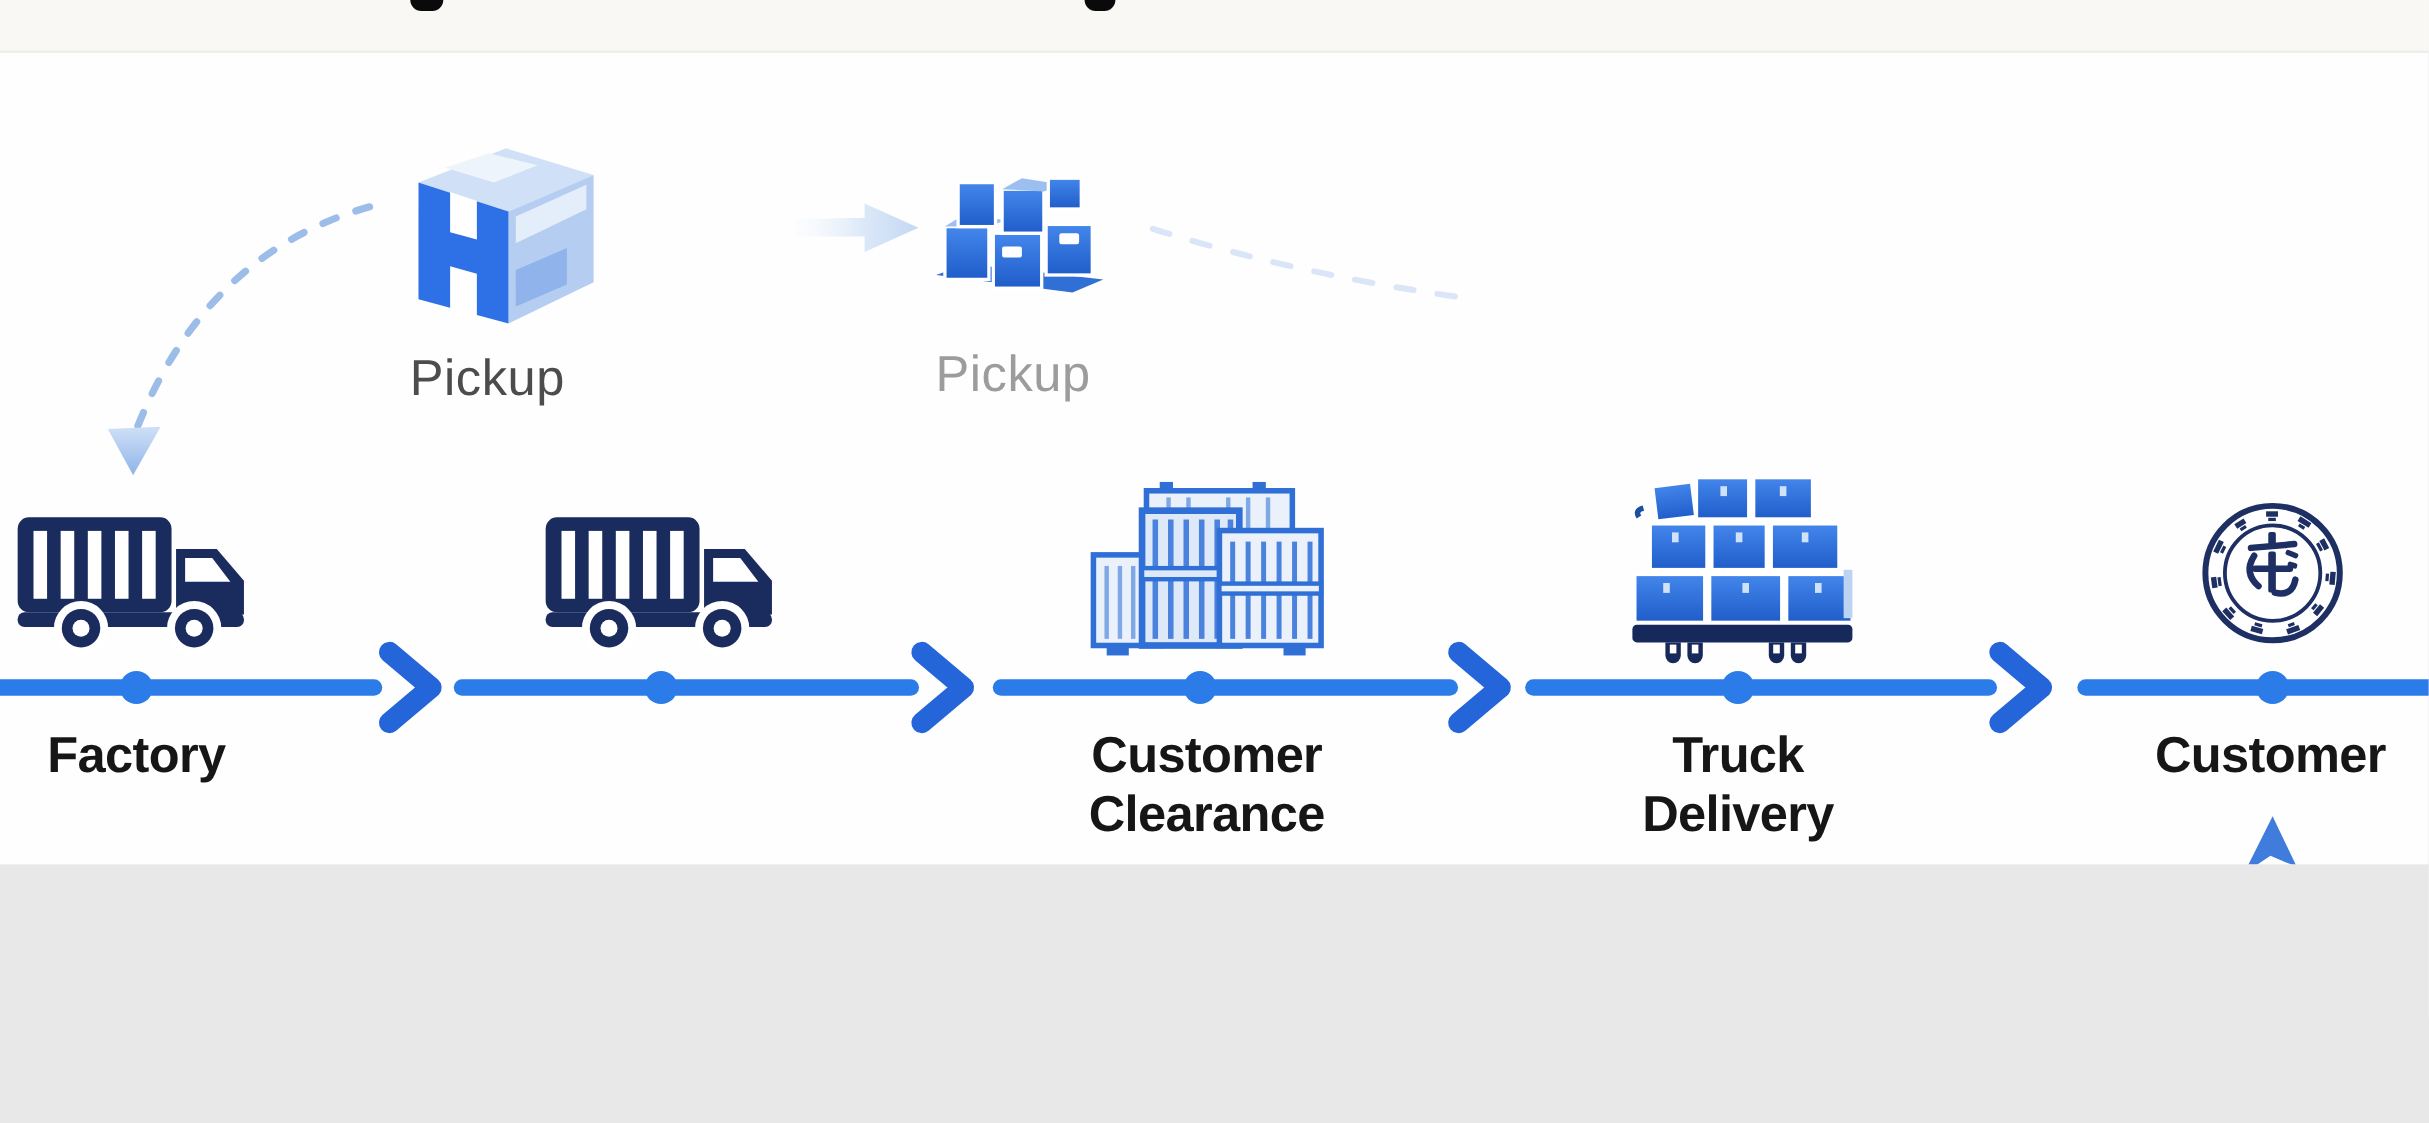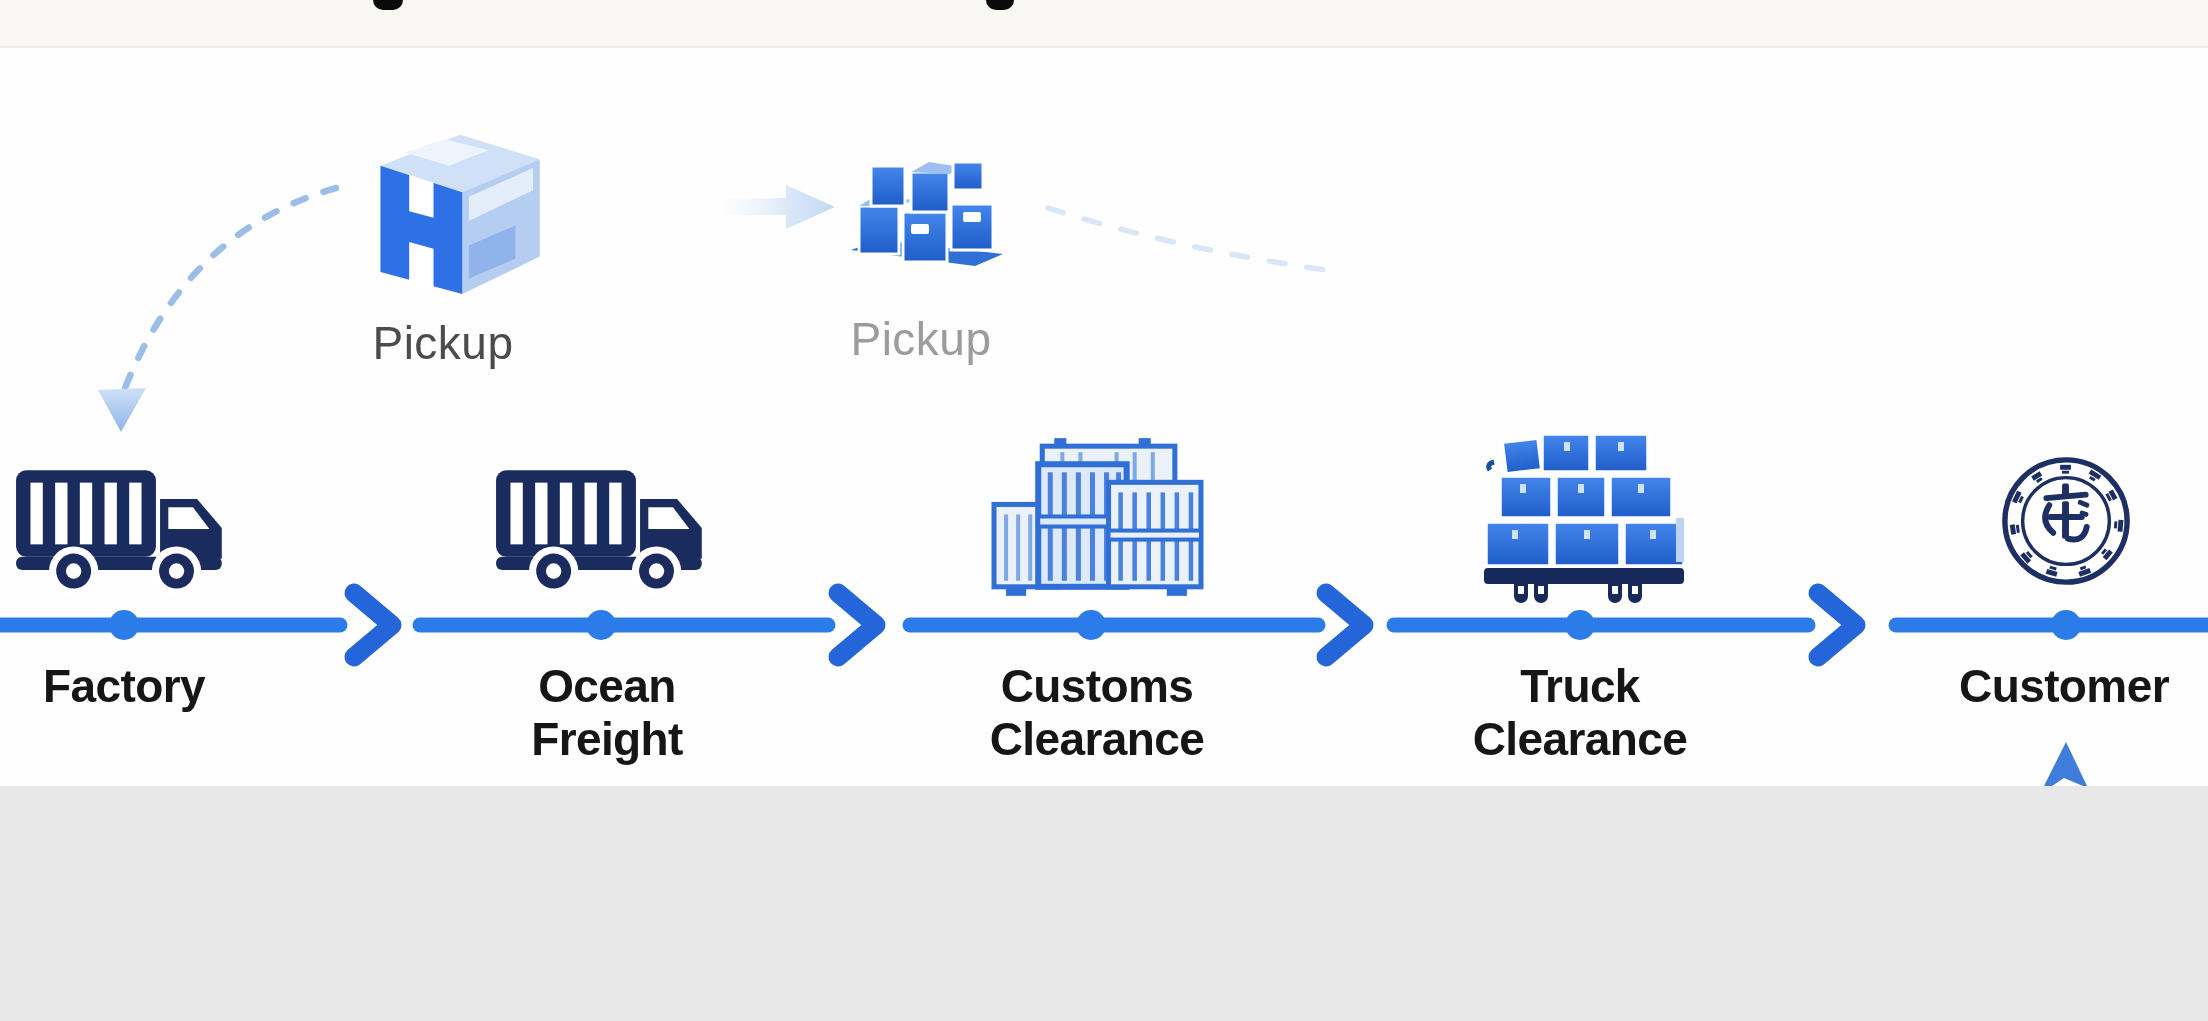--- a/index.html
+++ b/index.html
@@ -146,21 +146,20 @@
         <use href="#truck"></use>
       </svg>
   </span>
   <div class="abs stage-label" style="left:124px;width:300px;">Factory</div>
 
   <span class="abs" style="left:494px;top:464px;">
     <svg width="216" height="136" viewBox="0 0 210 132">
         <use href="#truck"></use>
       </svg>
   </span>
-  <div class="abs stage-label" style="left:607px;width:230px;">Ocean Freight</div>
 
   <span class="abs" style="left:990px;top:438px;">
     <svg width="216" height="161" viewBox="0 0 215 160">
       <rect x="64" y="0" width="12" height="12" fill="#2f6fd6"></rect>
       <rect x="148" y="0" width="12" height="12" fill="#2f6fd6"></rect>
       <rect x="52" y="8" width="132" height="64" fill="#eaf1fb" stroke="#2f6fd6" stroke-width="5"></rect>
       <g stroke="#7ea9e4" stroke-width="4">
         <line x1="72" y1="14" x2="72" y2="68"></line>
           <line x1="90" y1="14" x2="90" y2="68"></line>
         <line x1="126" y1="14" x2="126" y2="68"></line>
@@ -191,21 +190,21 @@
         <line x1="158" y1="54" x2="158" y2="142"></line>
           <line x1="172" y1="54" x2="172" y2="142"></line>
         <line x1="186" y1="54" x2="186" y2="142"></line>
           <line x1="200" y1="54" x2="200" y2="142"></line>
       </g>
       <rect x="118" y="92" width="92" height="9" fill="#eaf1fb" stroke="#2f6fd6" stroke-width="4"></rect>
       <rect x="16" y="148" width="20" height="9" fill="#2f6fd6"></rect>
       <rect x="176" y="148" width="20" height="9" fill="#2f6fd6"></rect>
     </svg>
   </span>
-  <div class="abs stage-label" style="left:1097px;width:250px;">Customs Clearance</div>
+  <div class="abs stage-label" style="left:1097px;width:250px;">Customer Clearance</div>
 
   <span class="abs" style="left:1480px;top:430px;">
     <svg width="212" height="170" viewBox="0 0 212 170">
       <g stroke="#fff" stroke-width="3.5">
         <rect x="24" y="10" width="36" height="32" fill="url(#boxGrad)" transform="rotate(-7 42 26)"></rect>
         <rect x="62" y="4" width="48" height="38" fill="url(#boxGrad)"></rect>
         <rect x="114" y="4" width="54" height="38" fill="url(#boxGrad)"></rect>
         <rect x="20" y="46" width="52" height="42" fill="url(#boxGrad)"></rect>
         <rect x="76" y="46" width="50" height="42" fill="url(#boxGrad)"></rect>
         <rect x="130" y="46" width="62" height="42" fill="url(#boxGrad)"></rect>
@@ -233,21 +232,21 @@
         <path d="M148,154 h14 v12 a7,7 0 0 1 -14,0 z"></path>
       </g>
       <g fill="#fff">
         <rect x="38" y="156" width="6" height="8"></rect>
           <rect x="58" y="156" width="6" height="8"></rect>
         <rect x="132" y="156" width="6" height="8"></rect>
           <rect x="152" y="156" width="6" height="8"></rect>
       </g>
     </svg>
   </span>
-  <div class="abs stage-label" style="left:1580px;width:240px;">Truck Clearance</div>
+  <div class="abs stage-label" style="left:1580px;width:240px;">Truck Delivery</div>
 
   <span class="abs" style="left:1997px;top:452px;">
     <svg width="138" height="138" viewBox="0 0 140 140">
       <circle cx="70" cy="70" r="62" fill="#fff" stroke="#1d2f63" stroke-width="5.5"></circle>
       <circle cx="70" cy="70" r="44" fill="#fff" stroke="#1d2f63" stroke-width="3.5"></circle>
       <g fill="#1d2f63">
         <g transform="rotate(0 70 70)">
             <rect x="64" y="13" width="11" height="5"></rect>
             <rect x="66" y="19" width="7" height="3"></rect>
           </g>

